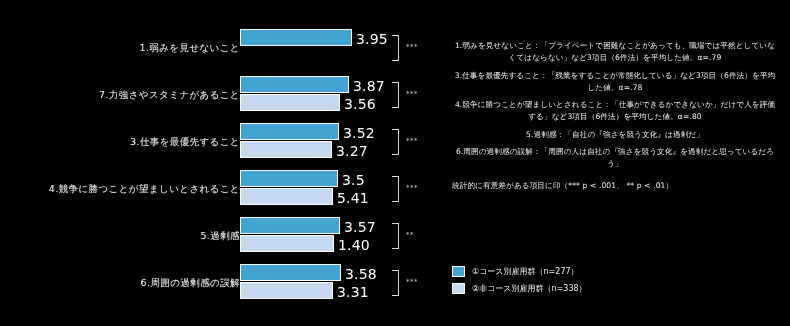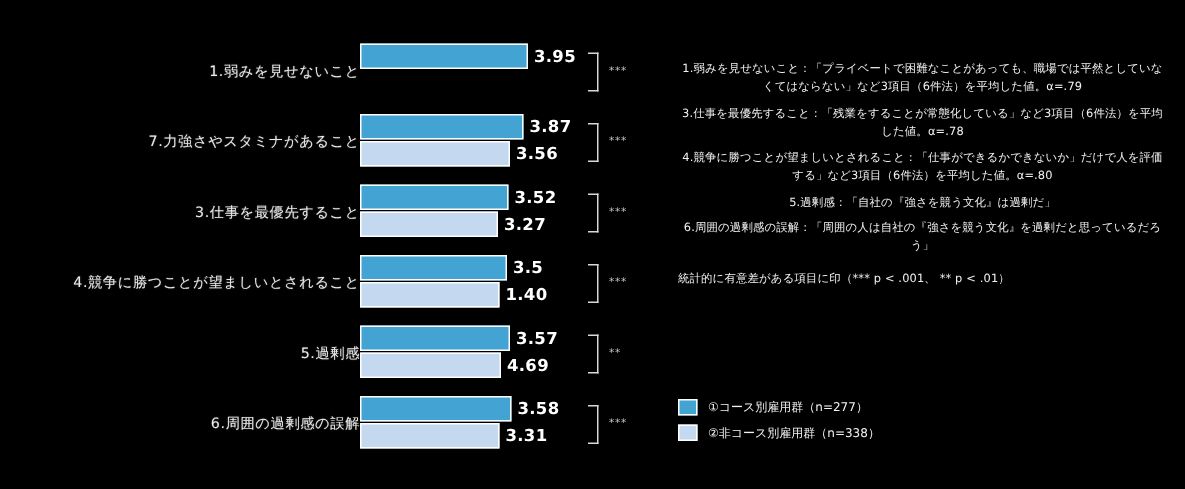--- a/index.html
+++ b/index.html
@@ -21,21 +21,21 @@
   }
   .bars{position:absolute;left:240px;top:3px;width:130px;}
   .barline{position:relative;height:17px;margin-bottom:1px;}
   .bar{
     position:absolute;left:0;top:0;height:17px;
     border:1px solid #ffffff;box-sizing:border-box;
   }
   .bar.s1{background:#43a4d3;}
   .bar.s2{background:#c4d8ef;}
   .val{
-    position:absolute;top:2px;font-size:11px;font-weight:bold;
+    position:absolute;top:2px;font-size:14px;font-weight:normal;
     color:#ffffff;white-space:nowrap;letter-spacing:.2px;
   }
   .bracket{
     position:absolute;left:152px;top:6px;width:7px;height:26px;
     border:1px solid #d8d8d8;border-left:none;box-sizing:border-box;
   }
   .sig{
     position:absolute;left:166px;top:14px;font-size:7px;
     letter-spacing:.5px;color:#cfcfcf;white-space:nowrap;
   }
@@ -113,37 +113,37 @@
 
     <div class="row">
       <div class="cat-label">4.競争に勝つことが望ましいとされること</div>
       <div class="bars">
         <div class="barline">
           <div class="bar s1" style="width:98px;"></div>
           <div class="val" style="left:102px;">3.5</div>
         </div>
         <div class="barline">
           <div class="bar s2" style="width:93px;"></div>
-          <div class="val" style="left:97px;">1.40</div>
+          <div class="val" style="left:97px;">5.41</div>
         </div>
         <div class="bracket"></div>
         <div class="sig">***</div>
       </div>
     </div>
 
     <div class="row">
       <div class="cat-label">5.過剰感</div>
       <div class="bars">
         <div class="barline">
           <div class="bar s1" style="width:100px;"></div>
           <div class="val" style="left:104px;">3.57</div>
         </div>
         <div class="barline">
           <div class="bar s2" style="width:94px;"></div>
-          <div class="val" style="left:98px;">4.69</div>
+          <div class="val" style="left:98px;">1.40</div>
         </div>
         <div class="bracket"></div>
         <div class="sig">**</div>
       </div>
     </div>
 
     <div class="row">
       <div class="cat-label">6.周囲の過剰感の誤解</div>
       <div class="bars">
         <div class="barline">

